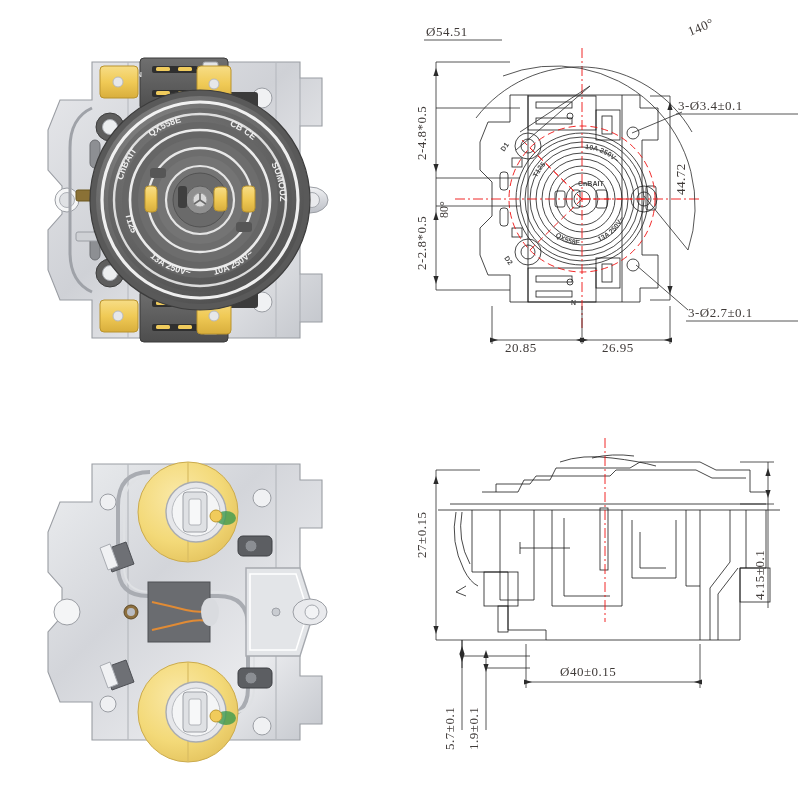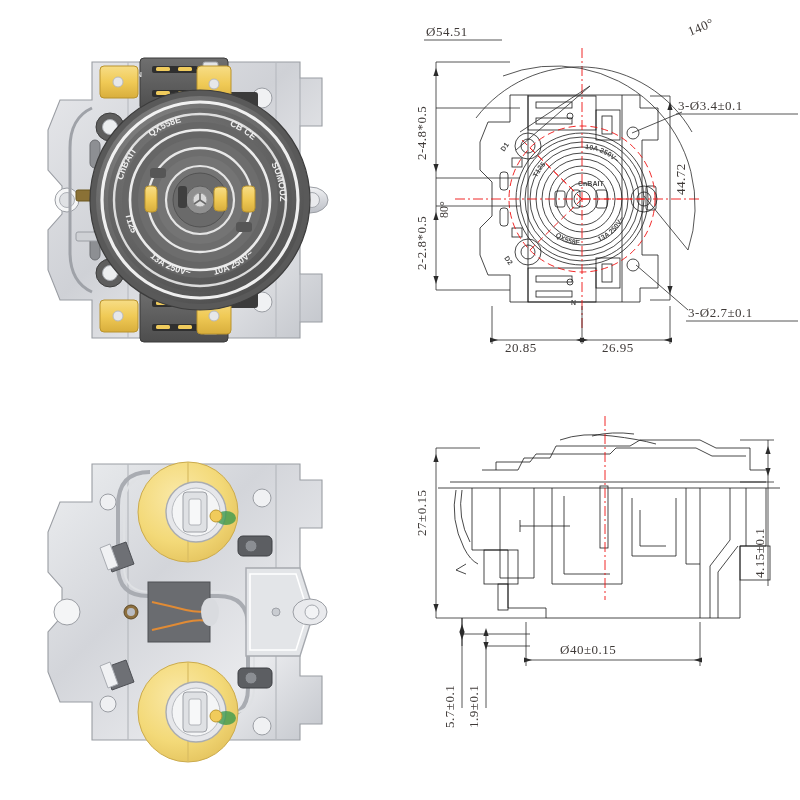--- a/index.html
+++ b/index.html
@@ -5,21 +5,21 @@
 <style>
   html,body{margin:0;padding:0;background:#ffffff;}
   body{width:800px;height:800px;overflow:hidden;
        font-family:"Liberation Serif", serif;}
   #sheet{position:relative;width:800px;height:800px;background:#fff;}
 
   .quad{position:absolute;}
   #q-tl{left:0;top:0;width:400px;height:400px;}
   #q-tr{left:400px;top:0;width:400px;height:400px;}
   #q-bl{left:0;top:400px;width:400px;height:400px;}
-  #q-br{left:400px;top:378px;width:400px;height:400px;}
+  #q-br{left:400px;top:400px;width:400px;height:400px;}
 
   svg{display:block;}
   .dimtxt{font-family:"Liberation Serif", serif;fill:#3f3a38;font-size:13px;letter-spacing:.5px;}
   .dimtxt-s{font-family:"Liberation Serif", serif;fill:#3f3a38;font-size:12px;}
   .marktxt{font-family:"Liberation Sans", sans-serif;fill:#efefef;font-size:9px;font-weight:bold;}
   .marktxt-d{font-family:"Liberation Sans", sans-serif;fill:#4a4a4a;font-size:7px;font-weight:bold;}
   .lbl{font-family:"Liberation Sans", sans-serif;fill:#d8d8d8;font-size:8px;font-weight:bold;}
   .dimln{stroke:#2b2b2b;fill:none;stroke-width:.8;}
   .ctr{stroke:#ee1111;fill:none;stroke-width:.9;stroke-dasharray:10 3 2 3;}
   .ctrd{stroke:#ee1111;fill:none;stroke-width:.9;stroke-dasharray:7 4;}

